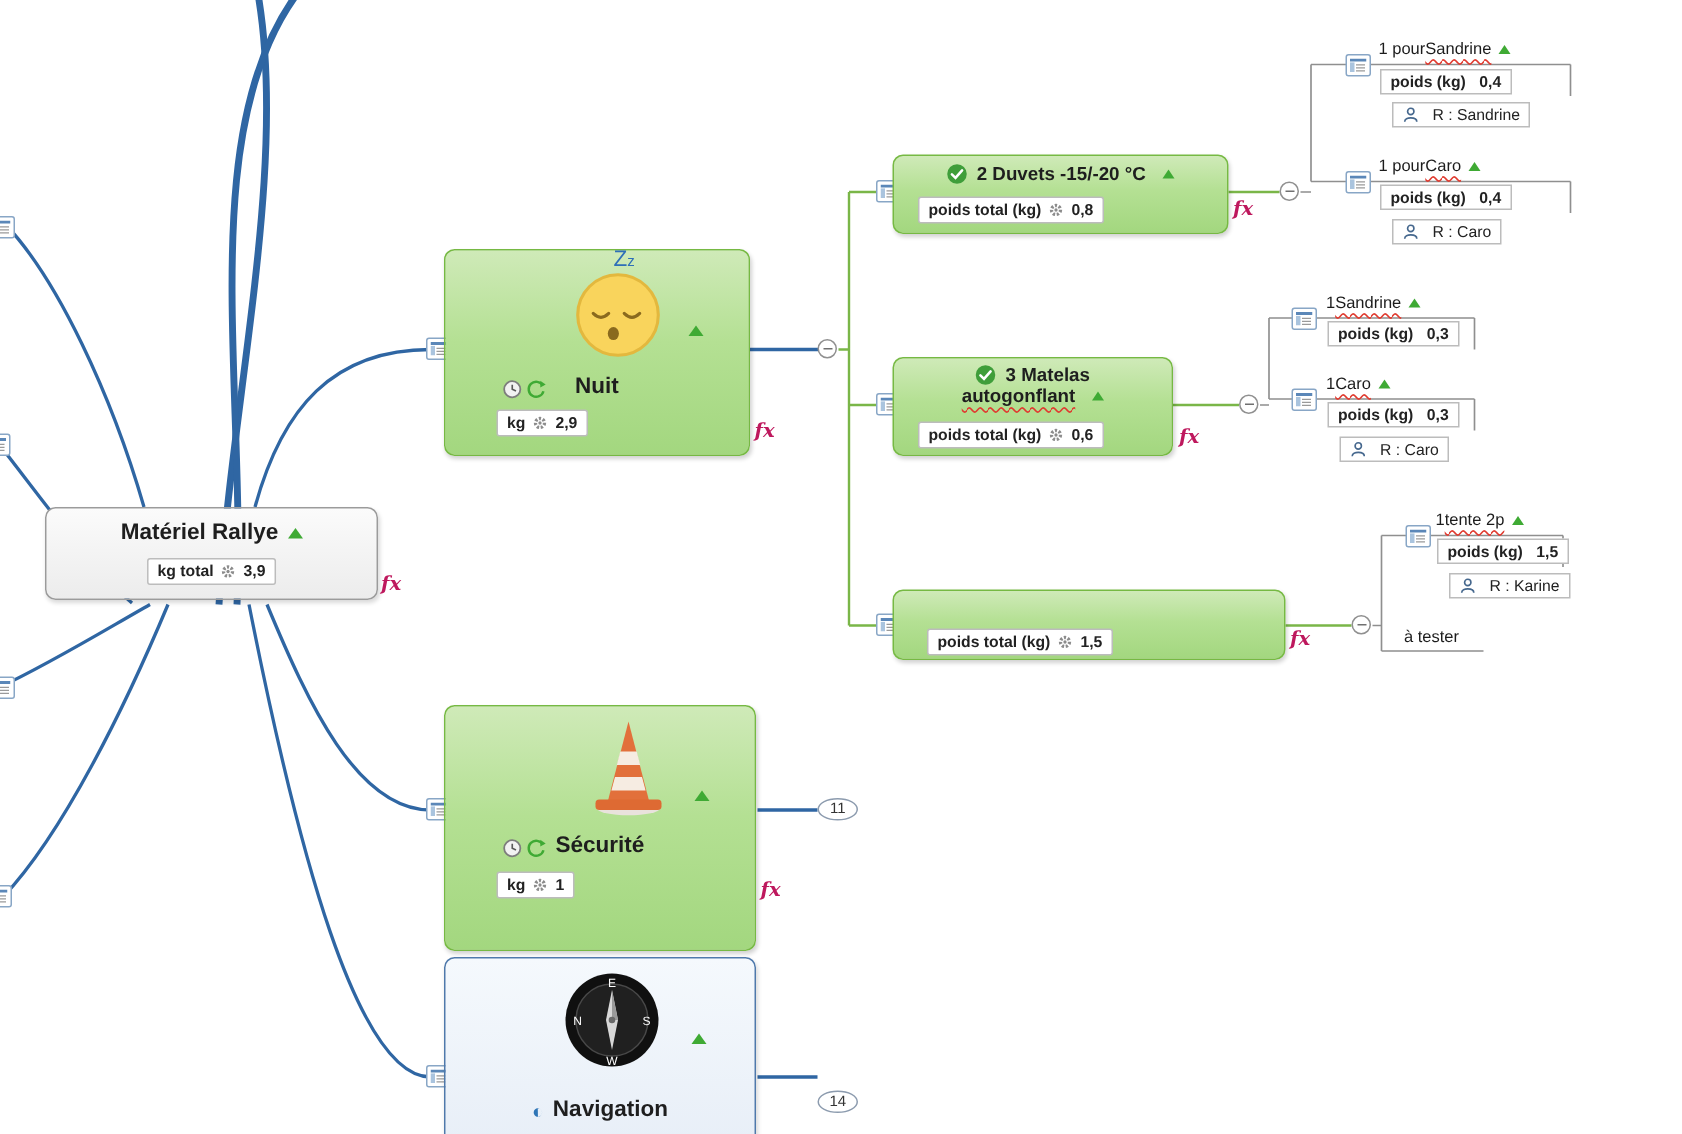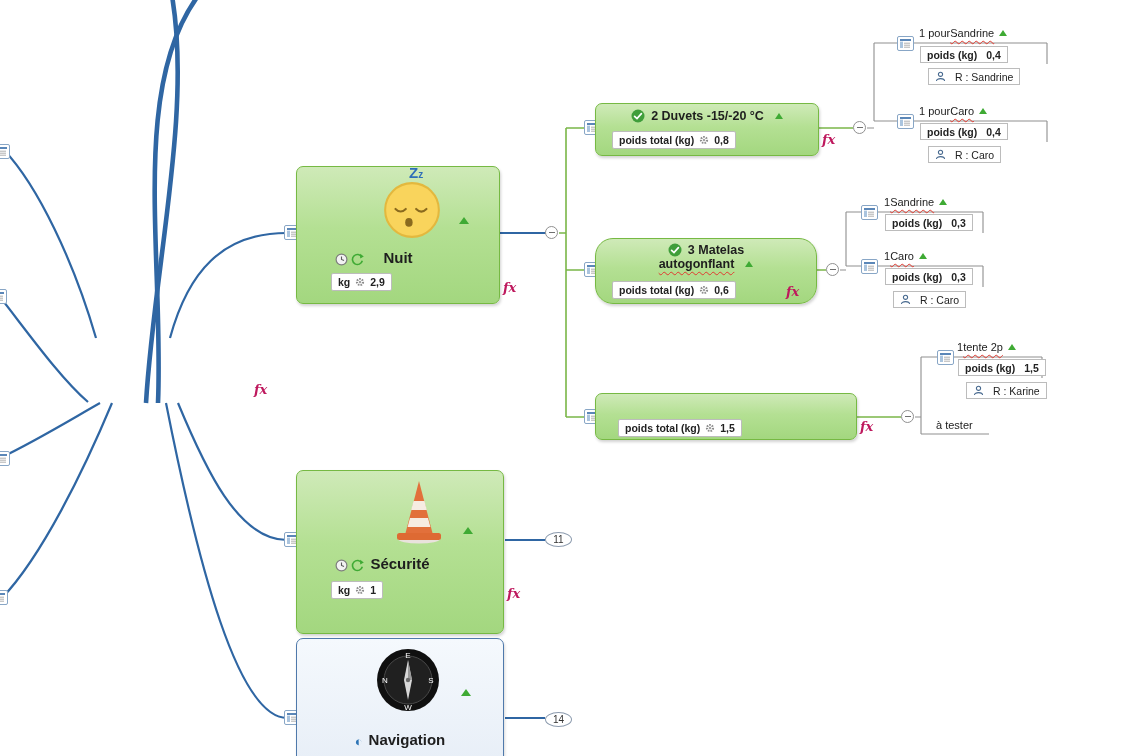--- a/index.html
+++ b/index.html
@@ -42,21 +42,21 @@
   .badge{position:absolute;width:27px;height:15px;border-radius:50%;background:#fff;
     border:1px solid #8c9bae;font-size:10px;color:#333;display:flex;align-items:center;
     justify-content:center;box-sizing:border-box;}
   .note-icon{position:absolute;width:17px;height:15px;background:#fff;border:1px solid #88a6c6;
     border-radius:2px;display:flex;align-items:center;justify-content:center;box-sizing:border-box;}
   .child-title{position:absolute;font-size:11px;color:#1c1c1c;white-space:nowrap;
     display:flex;align-items:center;}
   .wavy{text-decoration:underline;text-decoration-style:wavy;text-decoration-color:#e03a2f;
     text-decoration-thickness:1px;text-underline-offset:2.5px;}
   .ticons{position:absolute;display:flex;gap:3px;align-items:center;}
-  .zz{position:absolute;color:#2e6fb8;font-weight:bold;line-height:1;text-align:right;}
+  .zz{position:absolute;color:#2e6fb8;font-weight:normal;line-height:1;text-align:right;}
   .zz .big{font-size:15px;}
   .zz .sml{font-size:10px;}
   .nav-glyph{color:#2e75b6;font-size:13px;margin-right:6px;vertical-align:-1px;}
 </style>
 </head>
 <body>
 
 <div class="canvas">
 
   <svg class="wires" width="1121" height="756">
@@ -115,20 +115,33 @@
       <svg width="11" height="9" viewBox="0 0 11 9">
         <rect width="11" height="9" fill="#fff"></rect>
         <rect width="11" height="2" fill="#5b87b8"></rect>
         <rect y="2.6" width="3" height="6.4" fill="#aac4de"></rect>
         <line x1="4" y1="4.2" x2="10" y2="4.2" stroke="#9a9a9a" stroke-width="0.8"></line>
         <line x1="4" y1="6.2" x2="10" y2="6.2" stroke="#9a9a9a" stroke-width="0.8"></line>
         <line x1="4" y1="8.2" x2="10" y2="8.2" stroke="#9a9a9a" stroke-width="0.8"></line>
       </svg>
     </div>
 
+  <div class="topic rootbox" style="left:30px;top:338px;width:222px;height:62px;">
+    <div style="text-align:center;margin-top:7px;">
+      <span class="title-lg">Matériel Rallye</span><span class="uparr"></span>
+    </div>
+    <div class="prop-box" style="left:50%;transform:translateX(-50%);top:33px;">
+      <span class="lbl">kg total</span>
+      <svg width="10" height="10" viewBox="0 0 10 10">
+          <circle cx="5" cy="5" r="3" fill="none" stroke="#8c8c8c" stroke-width="2.2" stroke-dasharray="1.5 1.1"></circle>
+          <circle cx="5" cy="5" r="1.1" fill="#8c8c8c"></circle>
+        </svg>
+      <span class="val">3,9</span>
+    </div>
+  </div>
   <div class="fx" style="left:254px;top:382px">fx</div>
 
   <div class="note-icon" style="left:284px;top:225px">
       <svg width="11" height="9" viewBox="0 0 11 9">
         <rect width="11" height="9" fill="#fff"></rect>
         <rect width="11" height="2" fill="#5b87b8"></rect>
         <rect y="2.6" width="3" height="6.4" fill="#aac4de"></rect>
         <line x1="4" y1="4.2" x2="10" y2="4.2" stroke="#9a9a9a" stroke-width="0.8"></line>
         <line x1="4" y1="6.2" x2="10" y2="6.2" stroke="#9a9a9a" stroke-width="0.8"></line>
         <line x1="4" y1="8.2" x2="10" y2="8.2" stroke="#9a9a9a" stroke-width="0.8"></line>
@@ -200,21 +213,21 @@
   <div class="note-icon" style="left:584px;top:262px">
       <svg width="11" height="9" viewBox="0 0 11 9">
         <rect width="11" height="9" fill="#fff"></rect>
         <rect width="11" height="2" fill="#5b87b8"></rect>
         <rect y="2.6" width="3" height="6.4" fill="#aac4de"></rect>
         <line x1="4" y1="4.2" x2="10" y2="4.2" stroke="#9a9a9a" stroke-width="0.8"></line>
         <line x1="4" y1="6.2" x2="10" y2="6.2" stroke="#9a9a9a" stroke-width="0.8"></line>
         <line x1="4" y1="8.2" x2="10" y2="8.2" stroke="#9a9a9a" stroke-width="0.8"></line>
       </svg>
     </div>
-  <div class="topic greenbox" style="left:595px;top:238px;width:222px;height:66px;border-radius:18px;">
+  <div class="topic greenbox" style="left:595px;top:238px;width:187px;height:66px;">
     <div class="sub-title" style="margin-top:4px">
       <svg width="14" height="14" viewBox="0 0 14 14">
           <circle cx="7" cy="7" r="6.5" fill="#3f9e3a"></circle>
           <path d="M3.6 7.3 L6 9.6 L10.4 4.6" stroke="#fff" stroke-width="1.7" fill="none" stroke-linecap="round"></path>
         </svg>
       <span>3 Matelas</span>
     </div>
     <div class="sub-title" style="margin-top:0px">
       <span class="wavy">autogonflant</span>
       <span class="uparr sm"></span>
@@ -446,15 +459,15 @@
       <polygon points="33,13 37,33 33,33" fill="#9a9a9a"></polygon>
       <circle cx="33" cy="33" r="2.2" fill="#6a6a6a"></circle>
       <text x="33" y="11" text-anchor="middle" font-size="8" fill="#ffffff">E</text>
       <text x="10" y="36" text-anchor="middle" font-size="8" fill="#ffffff">N</text>
       <text x="56" y="36" text-anchor="middle" font-size="8" fill="#ffffff">S</text>
       <text x="33" y="63" text-anchor="middle" font-size="8" fill="#ffffff">W</text>
     </svg>
     <span class="uparr abs" style="left:158px;top:50px"></span>
     <div class="center-title" style="top:92px"><span class="nav-glyph">◐</span><span>Navigation</span></div>
   </div>
-  <div class="badge" style="left:545px;top:712px">14</div>
+  <div class="badge" style="left:545px;top:727px">14</div>
 
 </div>
 
 </body></html>

